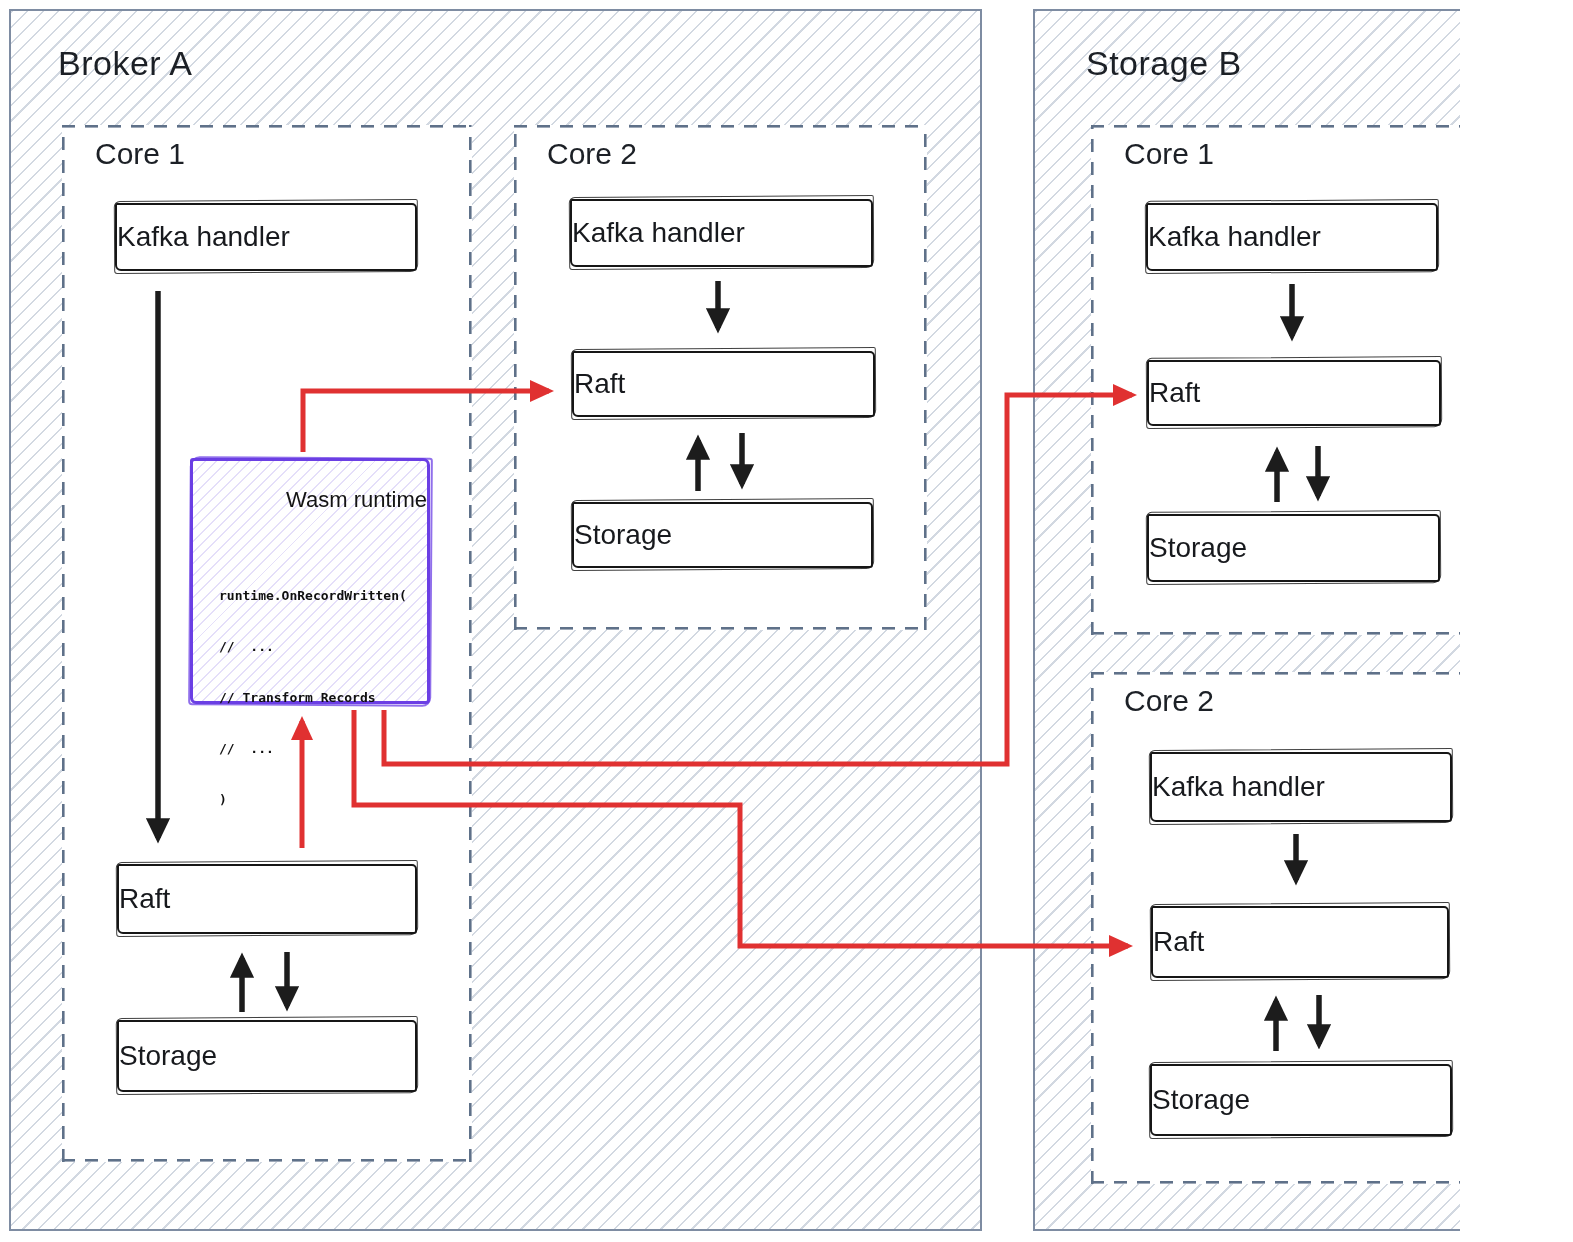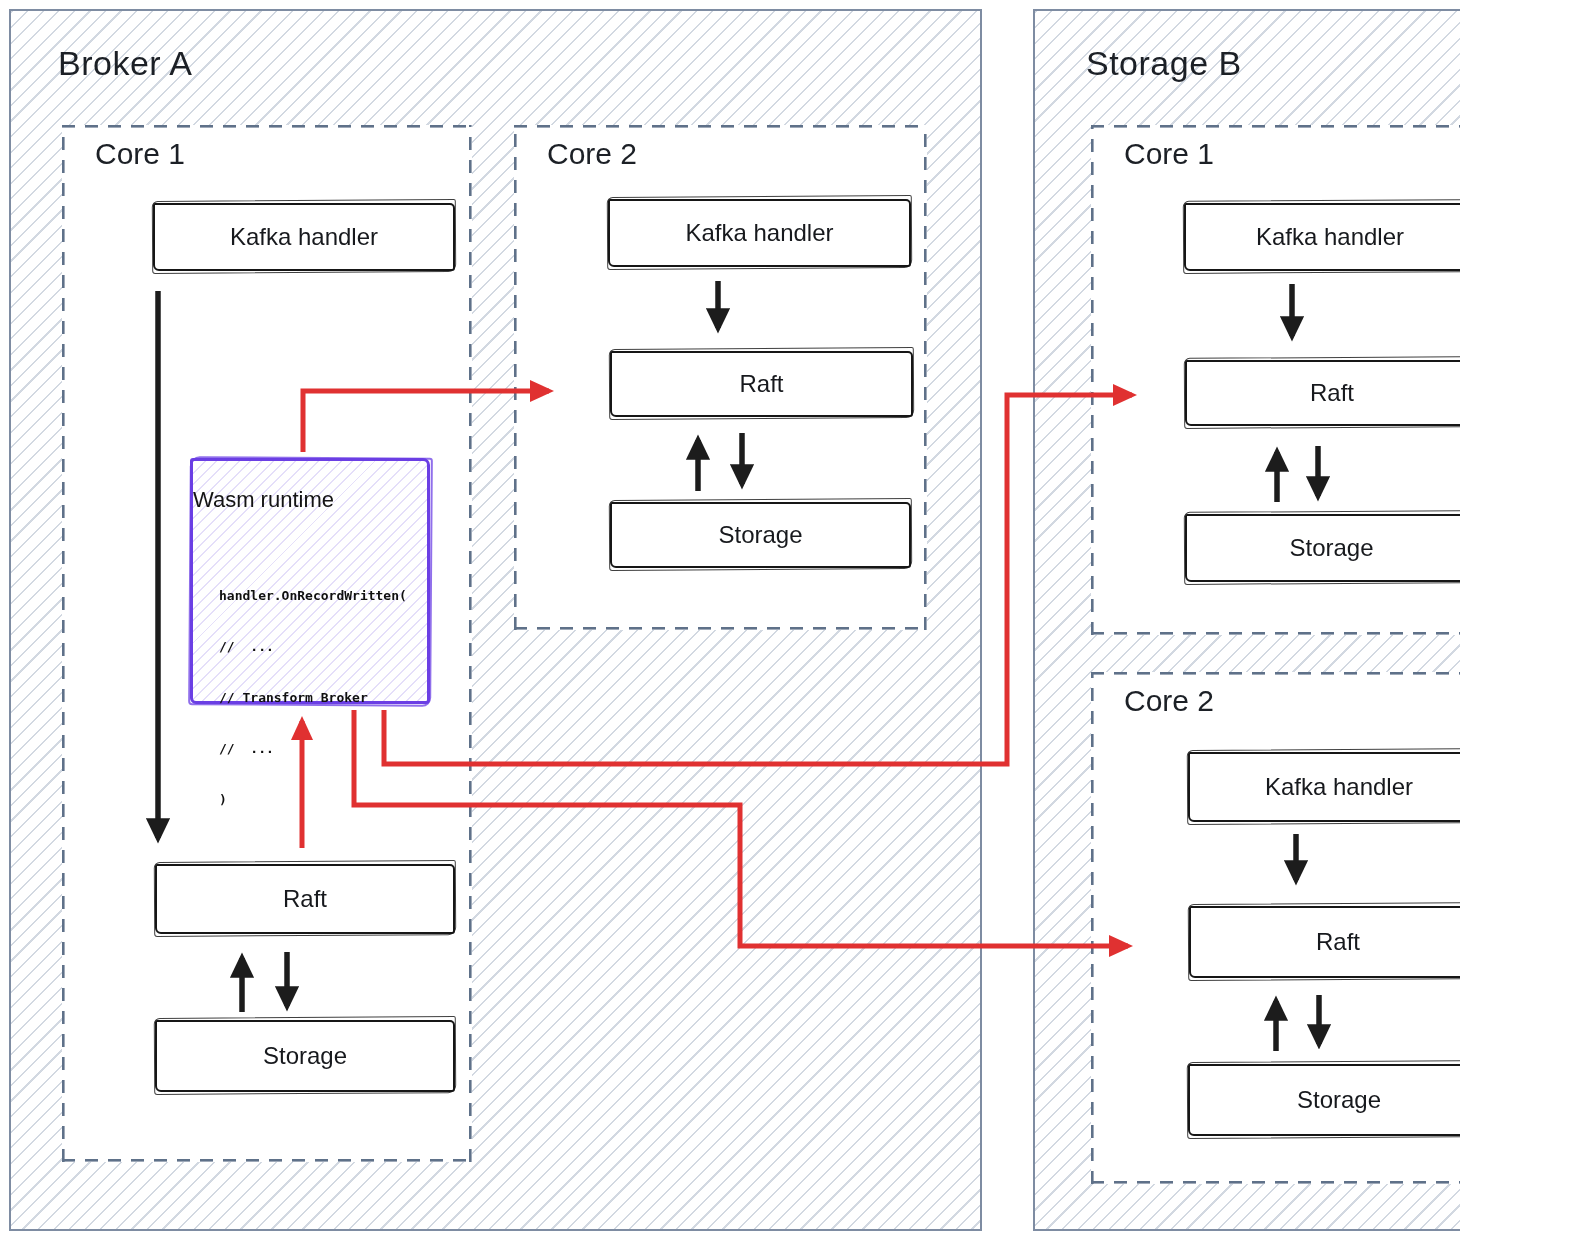--- a/index.html
+++ b/index.html
@@ -30,43 +30,43 @@
       repeating-linear-gradient(0deg,  var(--dc) 0 13px, transparent 13px 23px);
     background-size:100% 2.6px,100% 2.6px,2.6px 100%,2.6px 100%;
     background-position:0 0,0 100%,0 0,100% 0;
     background-repeat:no-repeat;
   }
   .core-title{position:absolute;left:33px;top:12px;font-size:30px;color:#1c2026;white-space:nowrap;}
   
   .sbox{
     position:absolute;box-sizing:border-box;background:#fff;
     border:2.6px solid #161616;border-radius:2px 5px 3px 6px;
-    display:flex;align-items:center;justify-content:center;
-    font-size:24px;color:#17191d;margin-left:38px;
+    display:flex;align-items:center;justify-content:flex-start;
+    font-size:28px;color:#17191d;
   }
   .sbox::after{ 
     content:"";position:absolute;left:-3px;right:-3px;top:-5px;bottom:-4px;
     border:1.8px solid rgba(22,22,22,.82);border-radius:6px 2px 8px 3px;
     transform:rotate(-.35deg);pointer-events:none;
   }
   
   .wasm{
     position:absolute;box-sizing:border-box;
     border:3px solid #6b3fe4;border-radius:3px 7px 4px 6px;
     background-color:#fff;
     background-image:repeating-linear-gradient(135deg,
       rgba(122,93,227,.20) 0, rgba(122,93,227,.20) 1.4px,
       transparent 1.4px, transparent 8px);
   }
   .wasm::after{
     content:"";position:absolute;left:-4px;right:-5px;top:-4px;bottom:-5px;
     border:2px solid rgba(107,63,228,.75);border-radius:10px 3px 9px 4px;
     transform:rotate(.4deg);pointer-events:none;
   }
-  .wasm-title{position:absolute;left:0;right:0;top:26px;text-align:left;font-size:22px;color:#141414;}
+  .wasm-title{position:absolute;left:0;right:0;top:26px;text-align:right;font-size:22px;color:#141414;}
   .wasm-code{
     position:absolute;left:26px;top:92px;
     font-family:"DejaVu Sans Mono", monospace;font-size:13px;line-height:17px;font-weight:600;
     color:#101010;white-space:pre;
   }
   .arrows{position:absolute;left:0;top:0;pointer-events:none;z-index:6;}
 </style>
 </head>
 <body>
 
@@ -126,23 +126,23 @@
   <div class="sbox" style="left:1151px;top:906px;width:298px;height:72px;">
     <span>Raft</span>
   </div>
   <div class="sbox" style="left:1150px;top:1064px;width:302px;height:72px;">
     <span>Storage</span>
   </div>
 
   <div class="wasm" style="left:190px;top:458px;width:240px;height:246px;">
     <div class="wasm-title">Wasm runtime</div>
     <div class="wasm-code">
-      <div>handler.OnRecordWritten(</div>
+      <div>runtime.OnRecordWritten(</div>
       <div>//  ...</div>
-      <div>// Transform Broker</div>
+      <div>// Transform Records</div>
       <div>//  ...</div>
       <div>)</div>
     </div>
   </div>
 
   <svg class="arrows" width="1573" height="1242" viewBox="0 0 1573 1242">
     <defs>
       <marker id="ab" markerWidth="4.6" markerHeight="4.4" refX="3.6" refY="2.2" orient="auto" markerUnits="strokeWidth">
         <path d="M0,0 L4.6,2.2 L0,4.4 Z" fill="#1c1c1c"></path>
       </marker>

